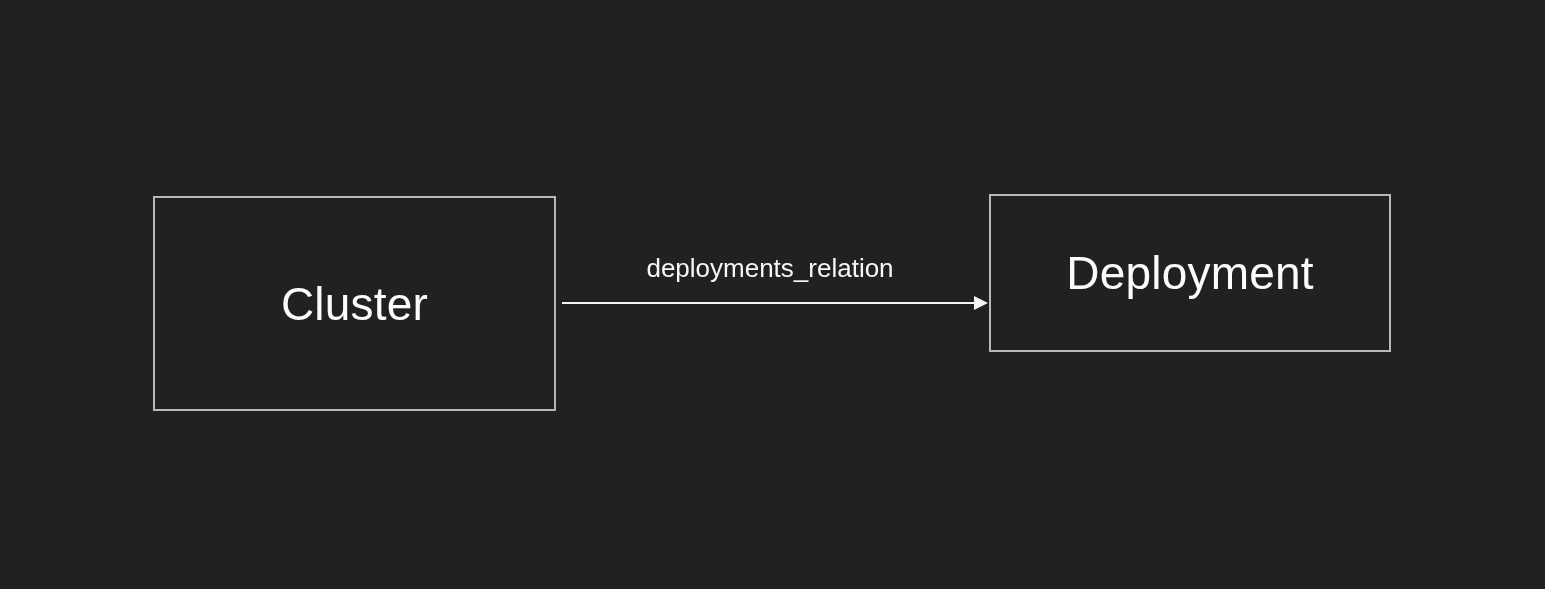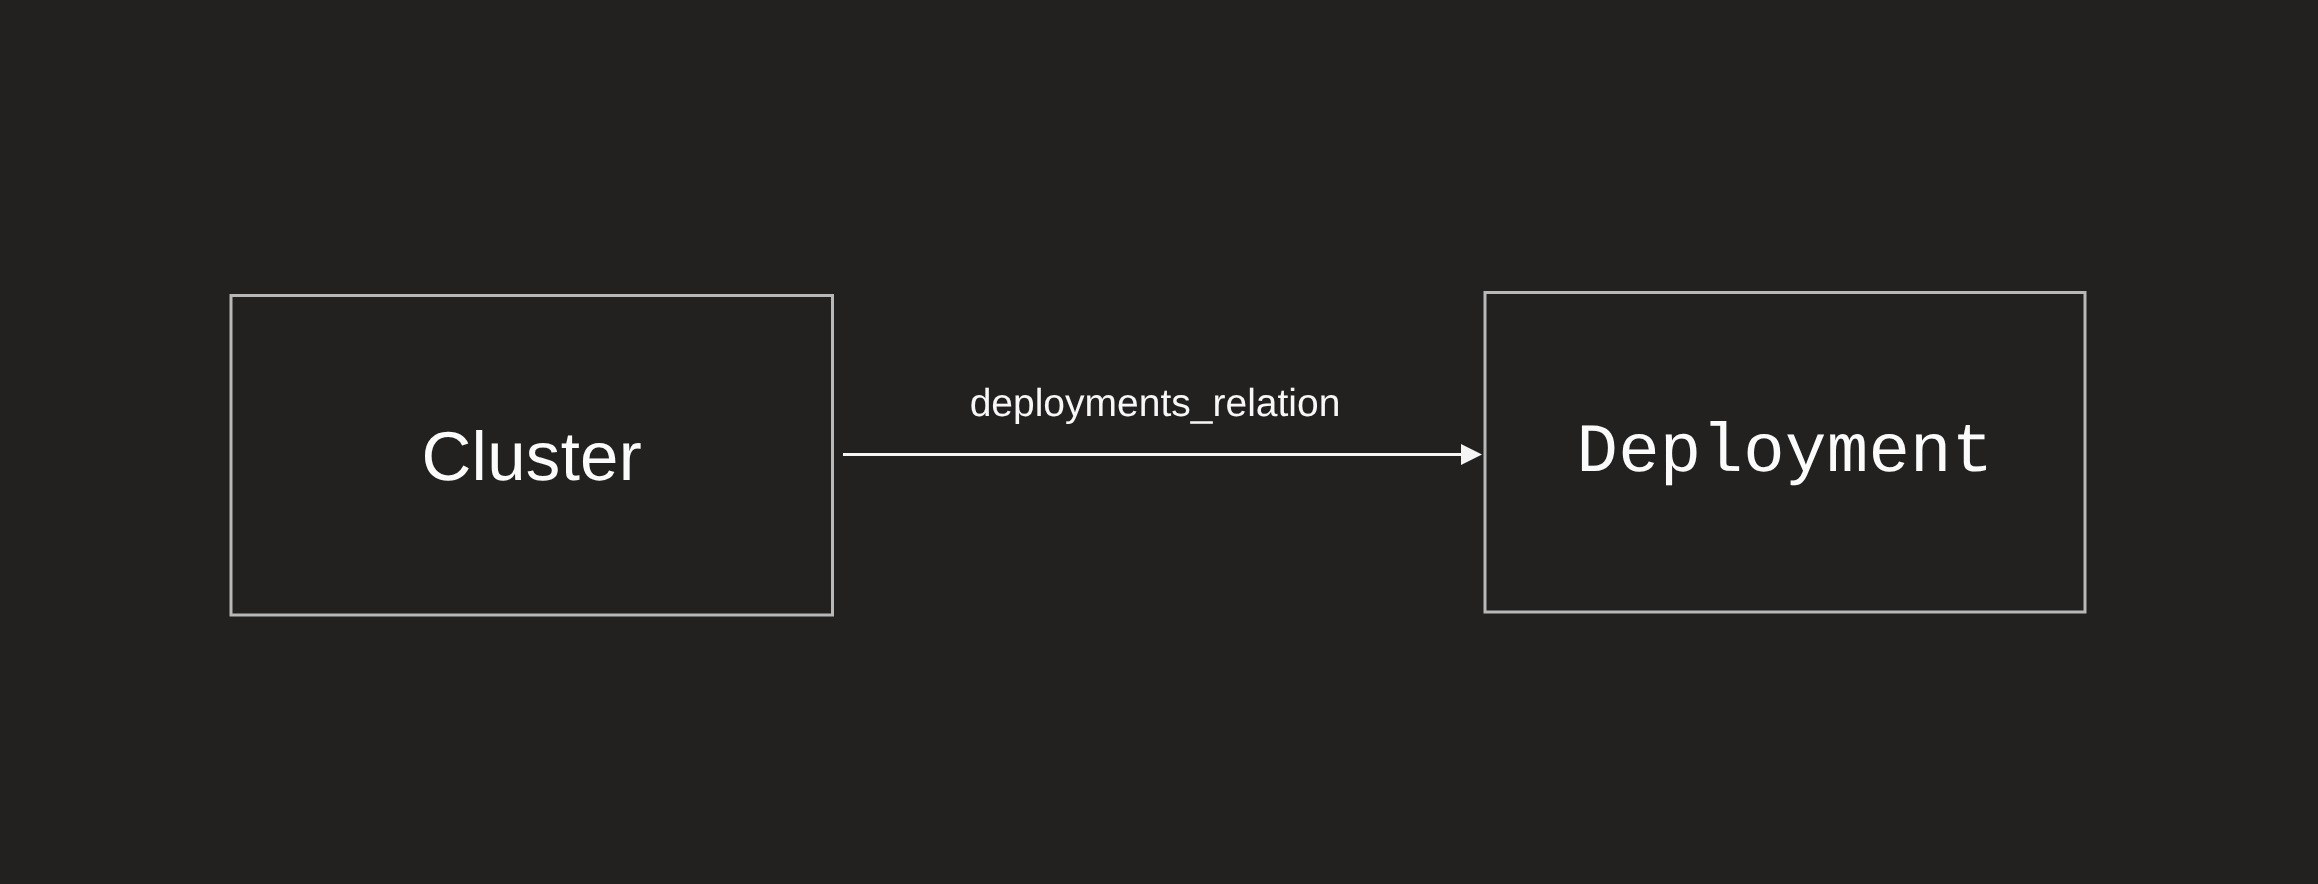--- a/index.html
+++ b/index.html
@@ -40,22 +40,21 @@
   #node-cluster {
     left: 153px;
     top: 196px;
     width: 403px;
     height: 215px;
   }
   #node-deployment {
     left: 989px;
     top: 194px;
     width: 402px;
-    height: 215px;
-    font-family: Liberation Mono, monospace;
+    height: 158px;
   }
   .node-label {
     color: #fbfbfb;
     font-size: 46px;
     font-weight: 400;
     line-height: 1;
     letter-spacing: 0.2px;
     white-space: nowrap;
     text-align: center;
   }

